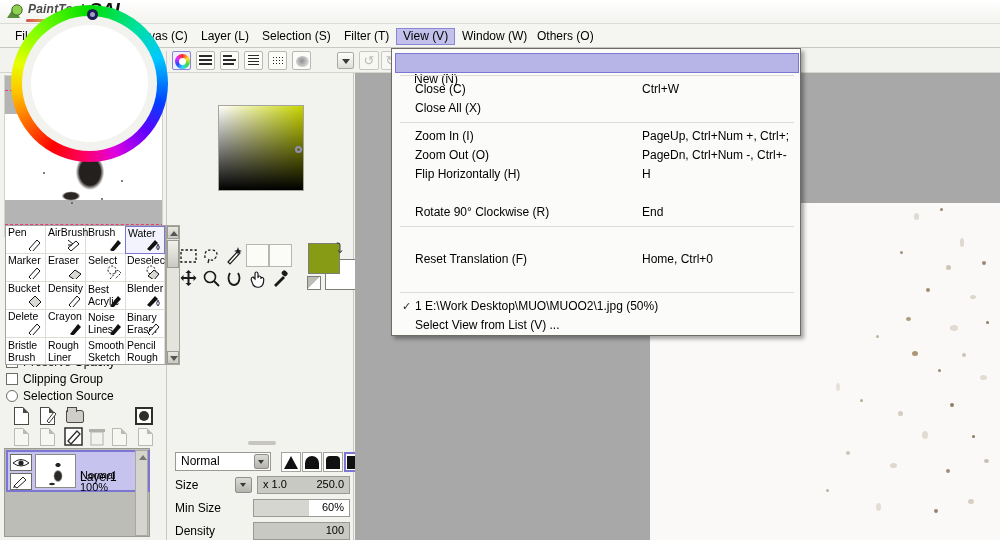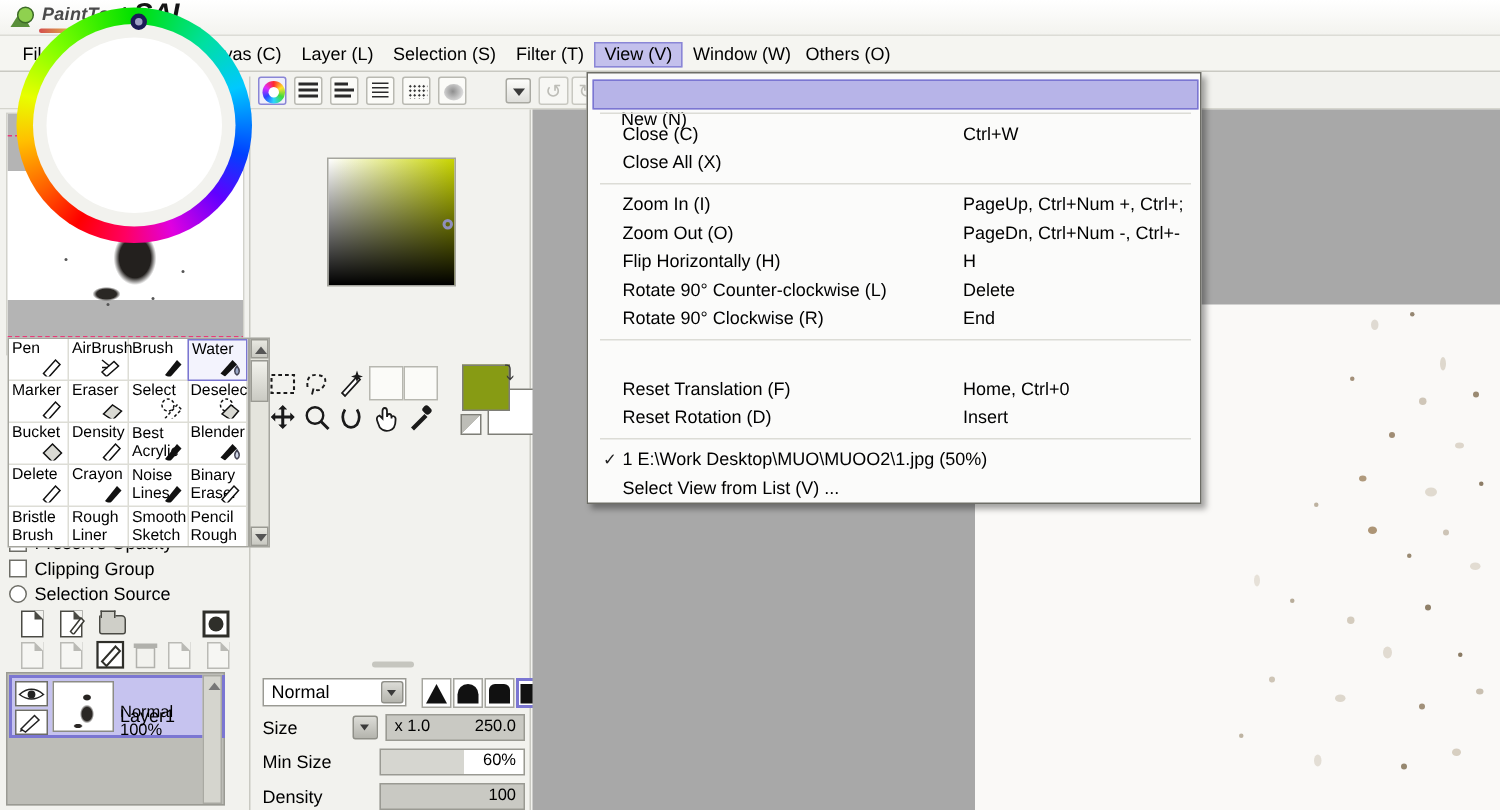--- a/index.html
+++ b/index.html
@@ -787,38 +787,30 @@
       <span class="mkey">PageUp, Ctrl+Num +, Ctrl+;</span>
     </div>
     <div class="mi" style="top:116px">
       <span class="mlabel">Flip Horizontally (H)</span>
       <span class="mkey">H</span>
     </div>
     <div class="mi" style="top:97px">
       <span class="mlabel">Zoom Out (O)</span>
       <span class="mkey">PageDn, Ctrl+Num -, Ctrl+-</span>
     </div>
-    <div class="mi" style="top:135px">
-      <span class="mlabel">Rotate 90° Counter-clockwise (L)</span>
-      <span class="mkey">Delete</span>
-    </div>
     <div class="mi" style="top:154px">
       <span class="mlabel">Rotate 90° Clockwise (R)</span>
       <span class="mkey">End</span>
     </div>
     <div class="msep" style="top:177px"></div>
 
     <div class="mi" style="top:201px">
       <span class="mlabel">Reset Translation (F)</span>
       <span class="mkey">Home, Ctrl+0</span>
     </div>
-    <div class="mi" style="top:220px">
-      <span class="mlabel">Reset Rotation (D)</span>
-      <span class="mkey">Insert</span>
-    </div>
     <div class="msep" style="top:243px"></div>
 
     <div class="mi" style="top:248px">
       <span class="chk">✓</span>
       <span class="mlabel">1 E:\Work Desktop\MUO\MUOO2\1.jpg (50%)</span>
     </div>
     <div class="mi" style="top:267px">
       <span class="mlabel">Select View from List (V) ...</span>
     </div>
   </div>

